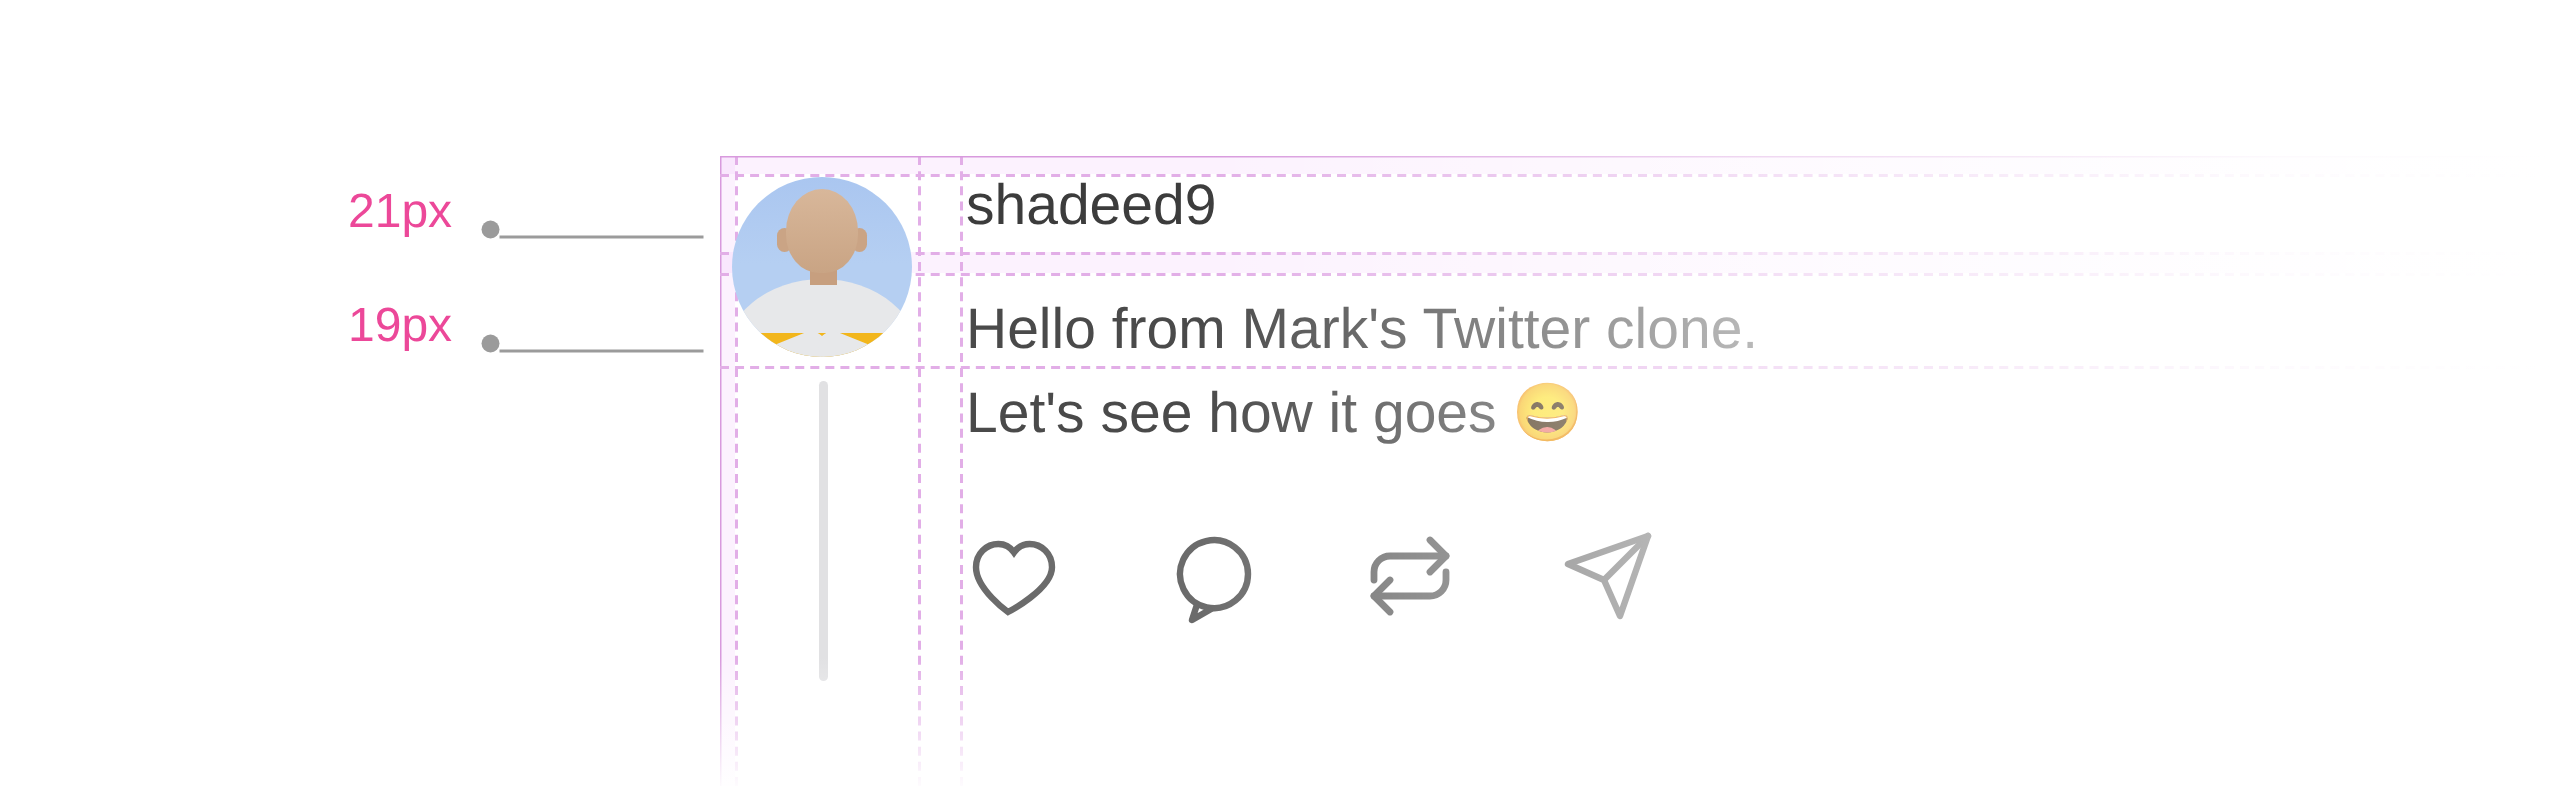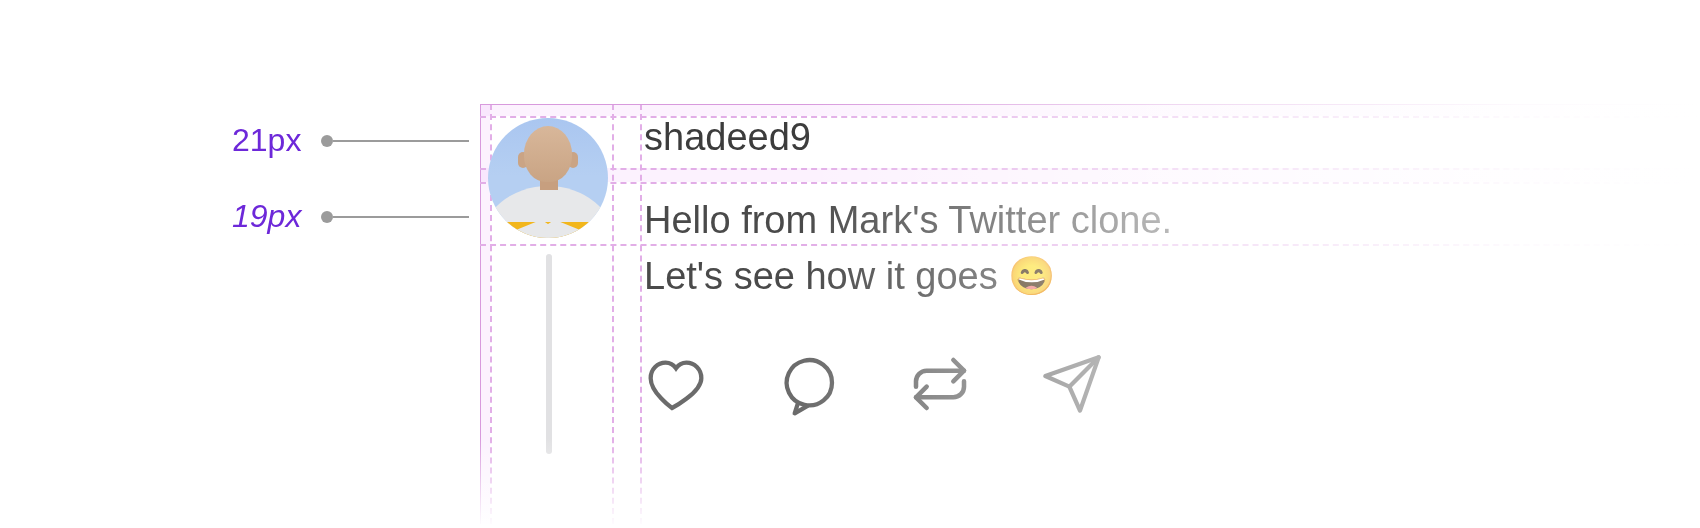--- a/index.html
+++ b/index.html
@@ -208,23 +208,23 @@
       height: 90px;
       background: linear-gradient(180deg, rgba(255,255,255,0) 0%, #ffffff 100%);
       pointer-events: none;
     }
     
     
     .callout {
       position: absolute;
       font-size: 32px;
       font-weight: 500;
-      color: #6d28d9;
+      color: #ec4899;
       display: flex;
-      align-items: center;
+      align-items: flex-end;
     }
     
     .callout-dot {
       width: 12px;
       height: 12px;
       border-radius: 50%;
       background: #9b9b9b;
       margin-left: 20px;
     }
     
@@ -236,21 +236,21 @@
   </style>
 </head>
 <body>
 
 <div class="callout" style="left:232px; top:122px;">
   <span>21px</span>
   <span class="callout-dot"></span>
   <span class="callout-line" style="width:136px;"></span>
 </div>
 
-<div class="callout" style="left:232px; top:198px;font-style:italic;">
+<div class="callout" style="left:232px; top:198px;">
   <span>19px</span>
   <span class="callout-dot"></span>
   <span class="callout-line" style="width:136px;"></span>
 </div>
 
 <div class="container">
 
   <div class="row-band" style="top:0; height:12px;"></div>
   <div class="row-band" style="top:64px; height:14px;"></div>
 

